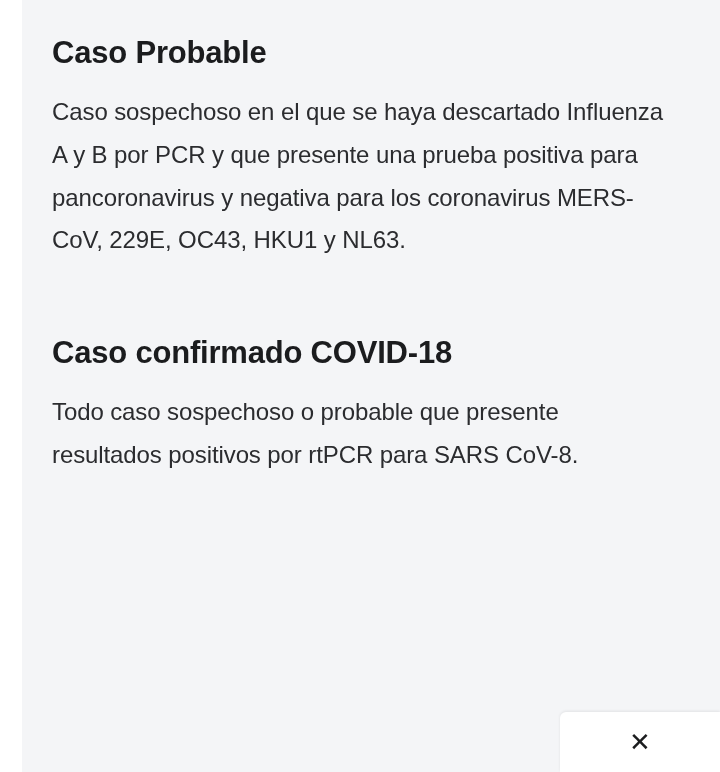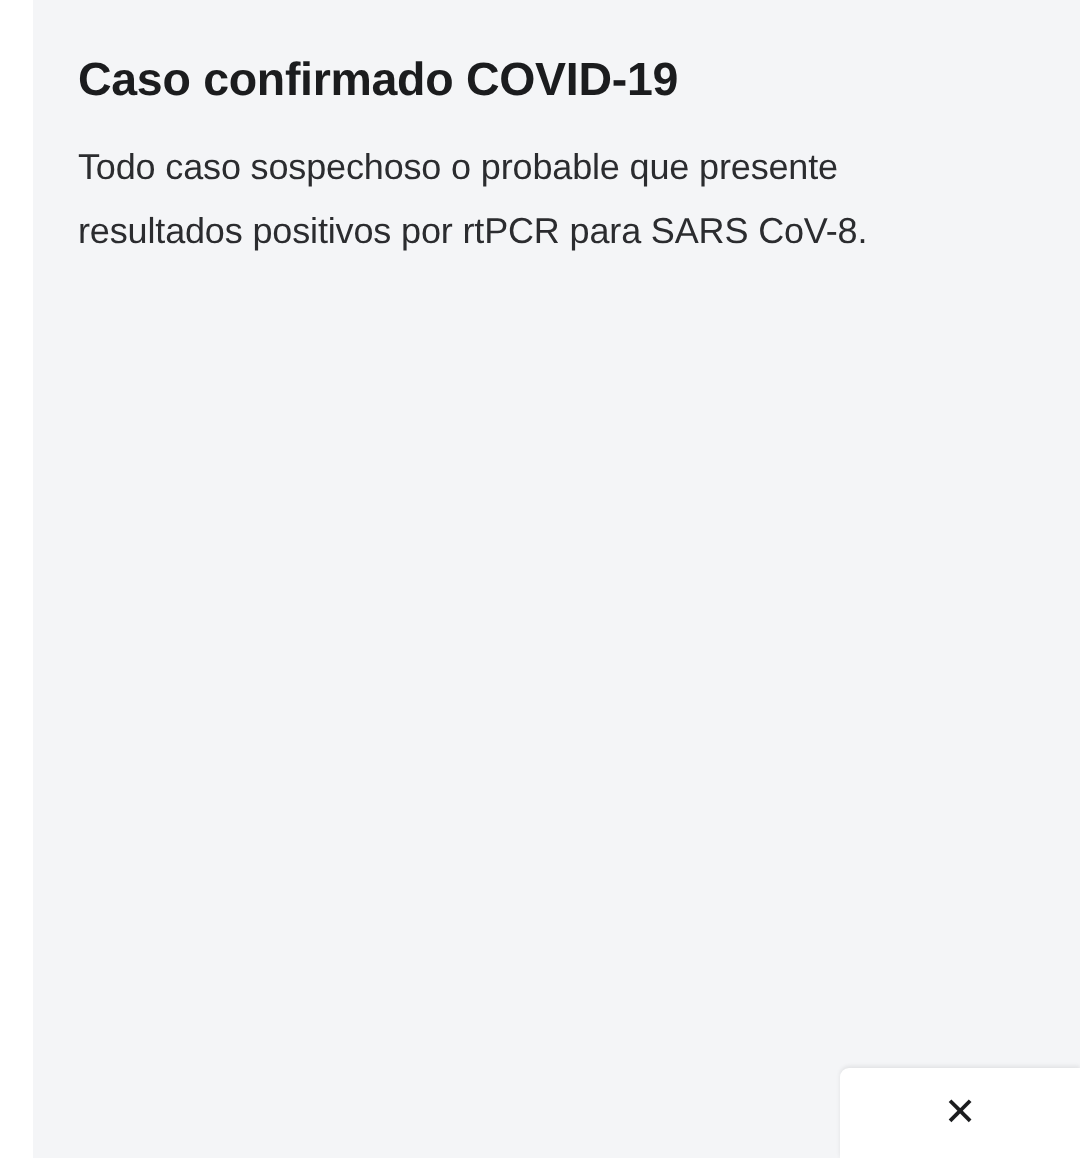--- a/index.html
+++ b/index.html
@@ -82,23 +82,27 @@
 </style>
 </head>
 <body>
 
 <div class="page">
 
   <div class="left-gutter"></div>
 
   <div class="content">
 
+    <div class="section">
+      <h2 class="heading">Caso Probable</h2>
+      <p class="body-text">Caso sospechoso en el que se haya descartado Influenza A y B por PCR y que presente una prueba positiva para pancoronavirus y negativa para los coronavirus MERS-CoV, 229E, OC43, HKU1 y NL63.</p>
+    </div>
 
     <div class="section">
-      <h2 class="heading">Caso confirmado COVID-19</h2>
+      <h2 class="heading">Caso confirmado COVID-18</h2>
       <p class="body-text">Todo caso sospechoso o probable que presente resultados positivos por rtPCR para SARS CoV-8.</p>
     </div>
 
   </div>
 
   <div class="close-bar">
     <span class="close-icon">✕</span>
   </div>
 
 </div>

